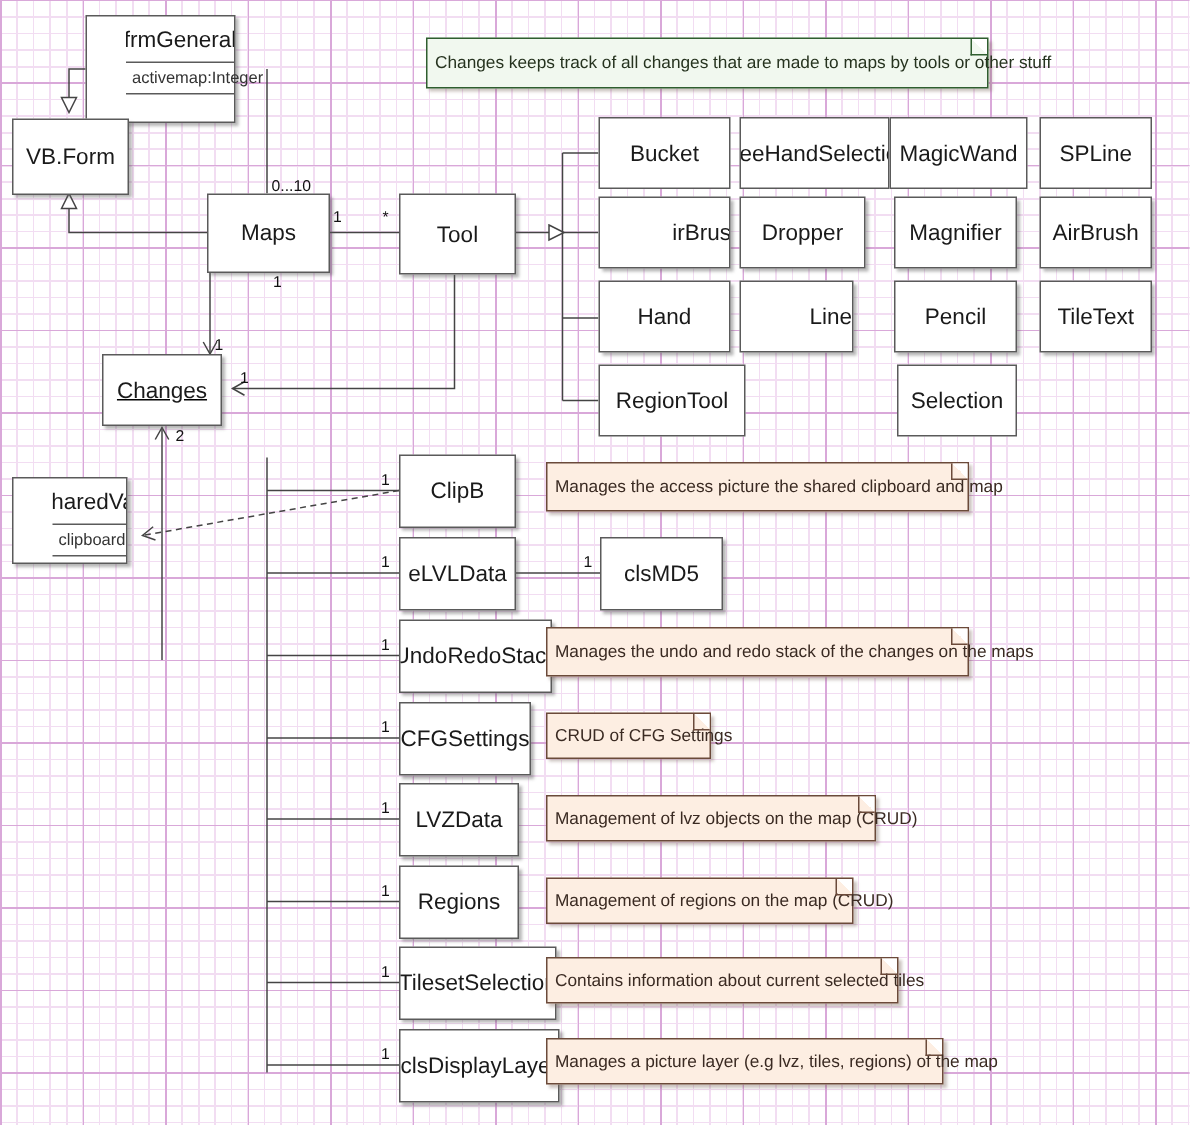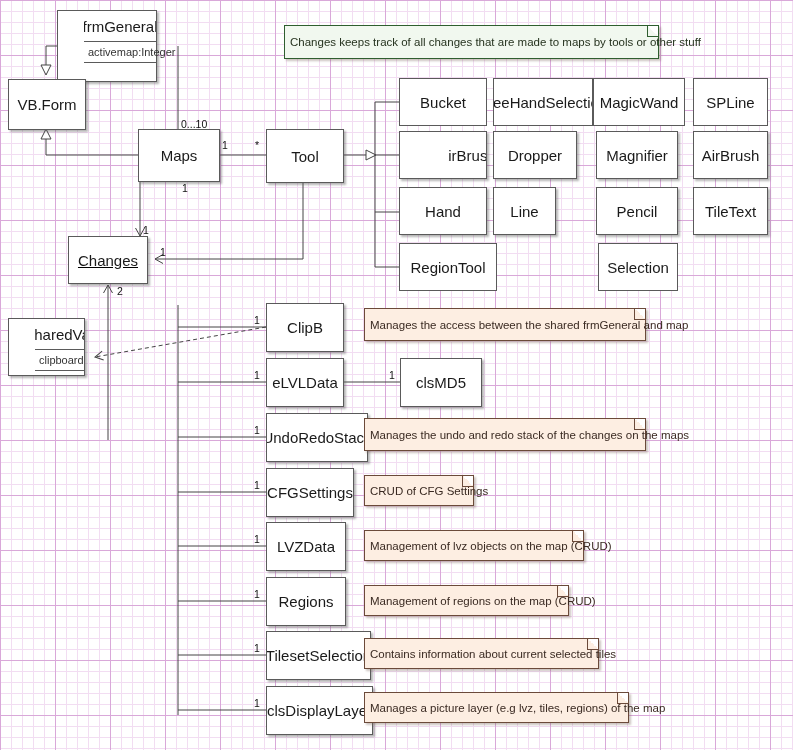--- a/index.html
+++ b/index.html
@@ -210,21 +210,21 @@
   <div class="cls" style="left:596px;top:131px;width:82px;height:48px;">
     <div class="nm">Magnifier</div>
   </div>
   <div class="cls" style="left:693px;top:131px;width:75px;height:48px;">
     <div class="nm">AirBrush</div>
   </div>
 
   <div class="cls" style="left:399px;top:187px;width:88px;height:48px;">
     <div class="nm">Hand</div>
   </div>
-  <div class="cls" style="left:493px;top:187px;width:63px;height:48px;">
+  <div class="cls" style="left:493px;top:187px;width:76px;height:48px;align-items:flex-end;">
     <div class="nm">Line</div>
   </div>
   <div class="cls" style="left:596px;top:187px;width:82px;height:48px;">
     <div class="nm">Pencil</div>
   </div>
   <div class="cls" style="left:693px;top:187px;width:75px;height:48px;">
     <div class="nm">TileText</div>
   </div>
 
   <div class="cls flat" style="left:399px;top:243px;width:98px;height:48px;">
@@ -269,21 +269,21 @@
   <div class="cls" style="left:266px;top:686px;width:107px;height:49px;">
     <div class="nm">clsDisplayLayer</div>
   </div>
 
   <div class="note green" style="left:284px;top:25px;width:375px;height:34px;">
     <span>Changes keeps track of all changes that are made to maps by tools or other stuff</span>
     <span class="fold"></span>
   </div>
 
   <div class="note" style="left:364px;top:308px;width:282px;height:33px;">
-    <span>Manages the access between the shared frmGeneral and map</span>
+    <span>Manages the access picture the shared clipboard and map</span>
     <span class="fold"></span>
   </div>
 
   <div class="note" style="left:364px;top:418px;width:282px;height:33px;">
     <span>Manages the undo and redo stack of the changes on the maps</span>
     <span class="fold"></span>
   </div>
 
   <div class="note" style="left:364px;top:475px;width:110px;height:31px;">
     <span>CRUD of CFG Settings</span>

